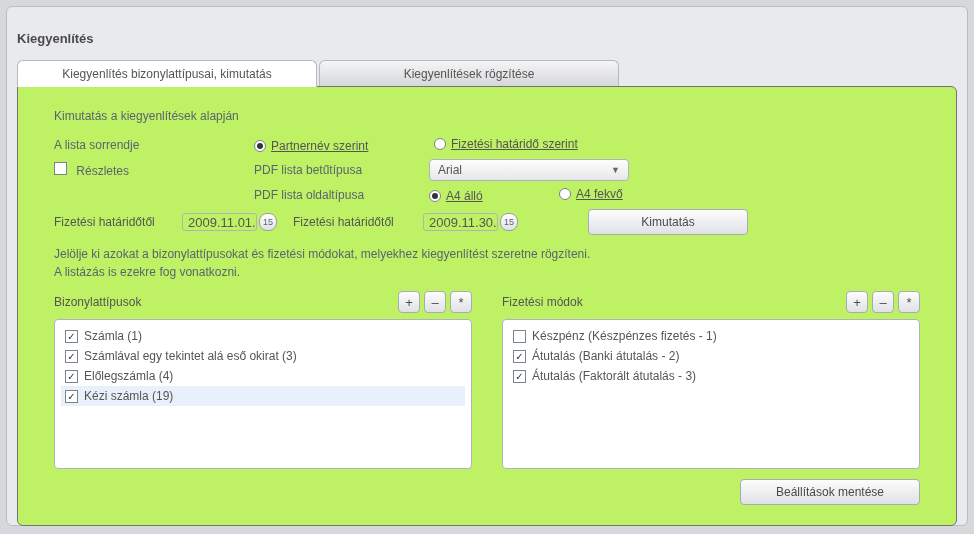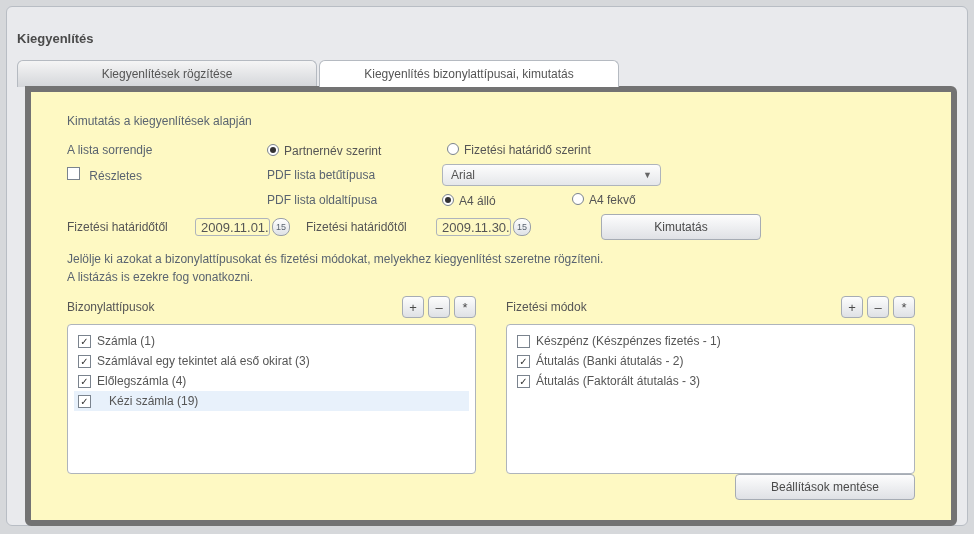--- a/index.html
+++ b/index.html
@@ -43,43 +43,43 @@
   margin-right: 2px;
   width: 300px;
   text-align: center;
 }
 .tab.active {
   background: #fff;
   position: relative;
   z-index: 2;
 }
 .tab-body {
-  background: #fef9c3;
-  border: 6px solid #737373;
+  background: #bef264;
+  border: 1px solid #737373;
   border-radius: 0 6px 6px 6px;
-  margin: -1px 10px 10px 18px;
+  margin: -1px 10px 10px 10px;
   padding: 22px 36px;
   min-height: 440px;
   position: relative;
 }
 .row { display: flex; align-items: center; margin-bottom: 6px; }
 .lbl { width: 200px; color: #5a6470; }
 .col2 { width: 175px; color: #5a6470; }
-.radio { display: inline-flex; margin-right: 20px; }
+.radio { display: inline-flex; align-items: center; margin-right: 20px; text-decoration: underline; }
 .radio-dot, .radio-empty {
   width: 12px; height: 12px; border-radius: 50%;
   border: 1px solid #7a838e; margin-right: 5px;
   display: inline-flex; align-items: center; justify-content: center;
   background: #fff;
 }
 .radio-dot::after { content: ""; width: 6px; height: 6px; background: #333; border-radius: 50%; }
 .chk { width: 13px; height: 13px; border: 1px solid #7a838e; background: #fff; display: inline-flex; align-items: center; justify-content: center; margin-right: 6px; font-size: 10px; color: #333; }
 .chk.checked::after { content: "✓"; }
 .select {
-  width: 219px; height: 22px;
+  width: 200px; height: 22px;
   border: 1px solid #aeb4bc; border-radius: 4px;
   background: linear-gradient(#fdfdfd,#e5e7ea);
   display: inline-flex; align-items: center; padding: 0 8px;
   justify-content: space-between;
 }
 .select .arrow { font-size: 9px; color: #666; }
 .date-input {
   width: 75px; height: 18px;
   border: 1px solid #aeb4bc; border-radius: 3px;
   padding: 2px 5px; font-size: 13px;
@@ -107,32 +107,32 @@
 .hint { color: #5a6470; margin: 10px 0; line-height: 1.5; }
 .lists { display: flex; gap: 30px; margin-top: 4px; align-items: center; }
 .listcol { flex: 1; }
 .listhdr { display: flex; justify-content: space-between; align-items: center; margin-bottom: 6px; }
 .listbtns { display: flex; gap: 4px; }
 .listbox {
   border: 1px solid #aeb4bc; border-radius: 4px;
   background: #fff; padding: 6px; min-height: 150px;
 }
 .listitem { display: flex; align-items: center; padding: 3px 4px; }
-.listitem.selected { background: #e8f1fb; gap: 12px; }
+.listitem.selected { background: #e8f1fb; }
 .footer { position: absolute; right: 36px; bottom: 20px; }
 .subtitle { color: #5a6470; margin-bottom: 14px; }
 </style>
 </head>
 <body>
 
 <div class="panel">
   <div class="title">Kiegyenlítés</div>
   <div class="tabs">
+    <div class="tab active">Kiegyenlítés bizonylattípusai, kimutatás</div>
     <div class="tab">Kiegyenlítések rögzítése</div>
-    <div class="tab active">Kiegyenlítés bizonylattípusai, kimutatás</div>
   </div>
   <div class="tab-body">
     <div class="subtitle">Kimutatás a kiegyenlítések alapján</div>
 
     <div class="row">
       <div class="lbl">A lista sorrendje</div>
       <div style="width:180px;">
         <span class="radio">
           <span class="radio-dot"></span>
           <span>Partnernév szerint</span>

